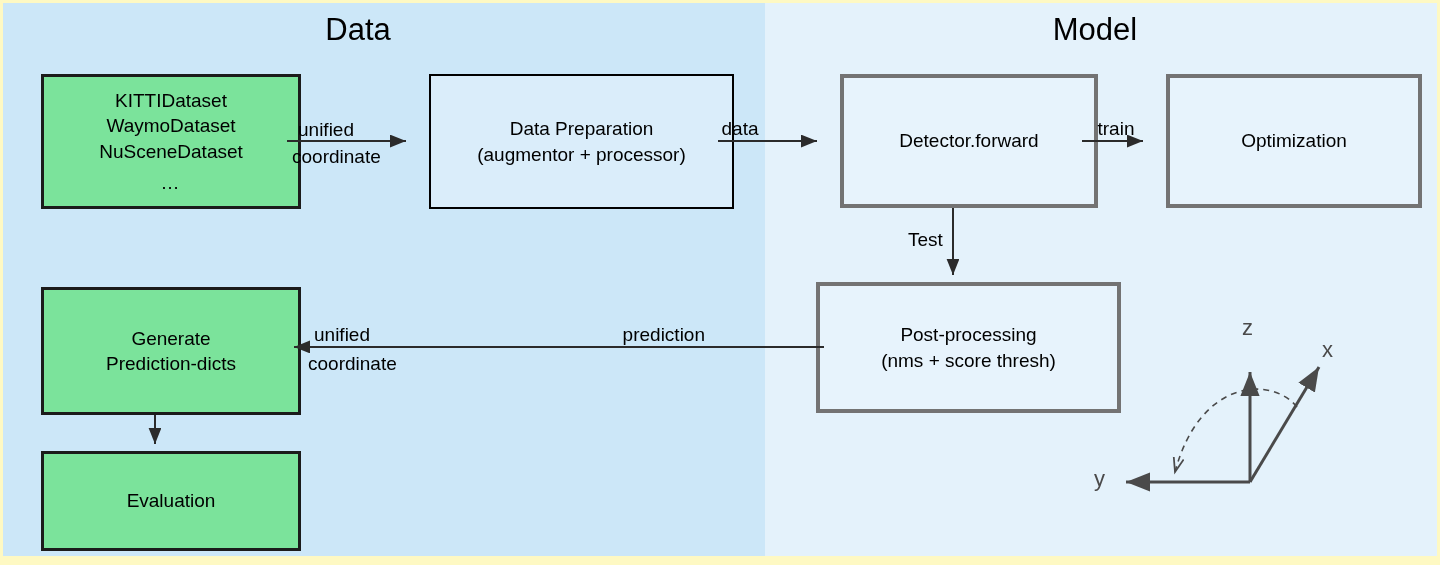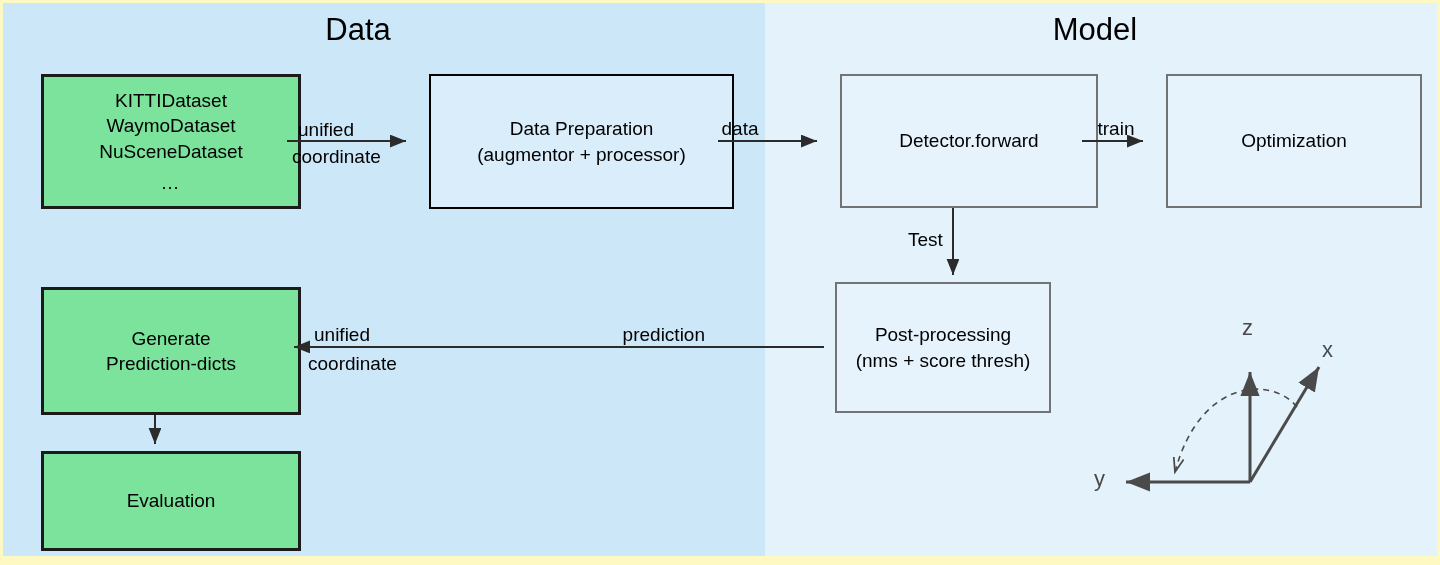--- a/index.html
+++ b/index.html
@@ -59,31 +59,31 @@
   .box.green {
     background: #7BE39B;
     border: 3px solid #1b1b1b;
   }
   .box.plain {
     background: #daedfa;
     border: 2px solid #000000;
   }
   .box.plain-model {
     background: #e7f3fc;
-    border: 2px solid #737373;
+    border: 4px solid #737373;
     text-align: center;
   }
   .box .line { display: block; white-space: nowrap; }
 
   
   #box-datasets      { left: 25px;   top: 74px;  width: 260px; height: 135px; }
   #box-dataprep      { left: 413px;  top: 74px;  width: 305px; height: 135px; }
   #box-detector      { left: 824px;  top: 74px;  width: 258px; height: 134px; }
   #box-optimization  { left: 1150px; top: 74px;  width: 256px; height: 134px; }
-  #box-postproc      { left: 819px;  top: 282px; width: 216px; height: 131px; }
+  #box-postproc      { left: 800px;  top: 282px; width: 305px; height: 131px; }
   #box-genpred       { left: 25px;   top: 287px; width: 260px; height: 128px; }
   #box-evaluation    { left: 25px;   top: 451px; width: 260px; height: 100px; }
 
   #box-datasets .dots { margin-top: 6px; letter-spacing: 2px; }
 
   
   #connectors {
     position: absolute;
     left: 0; top: 0;
     width: 1440px; height: 565px;

